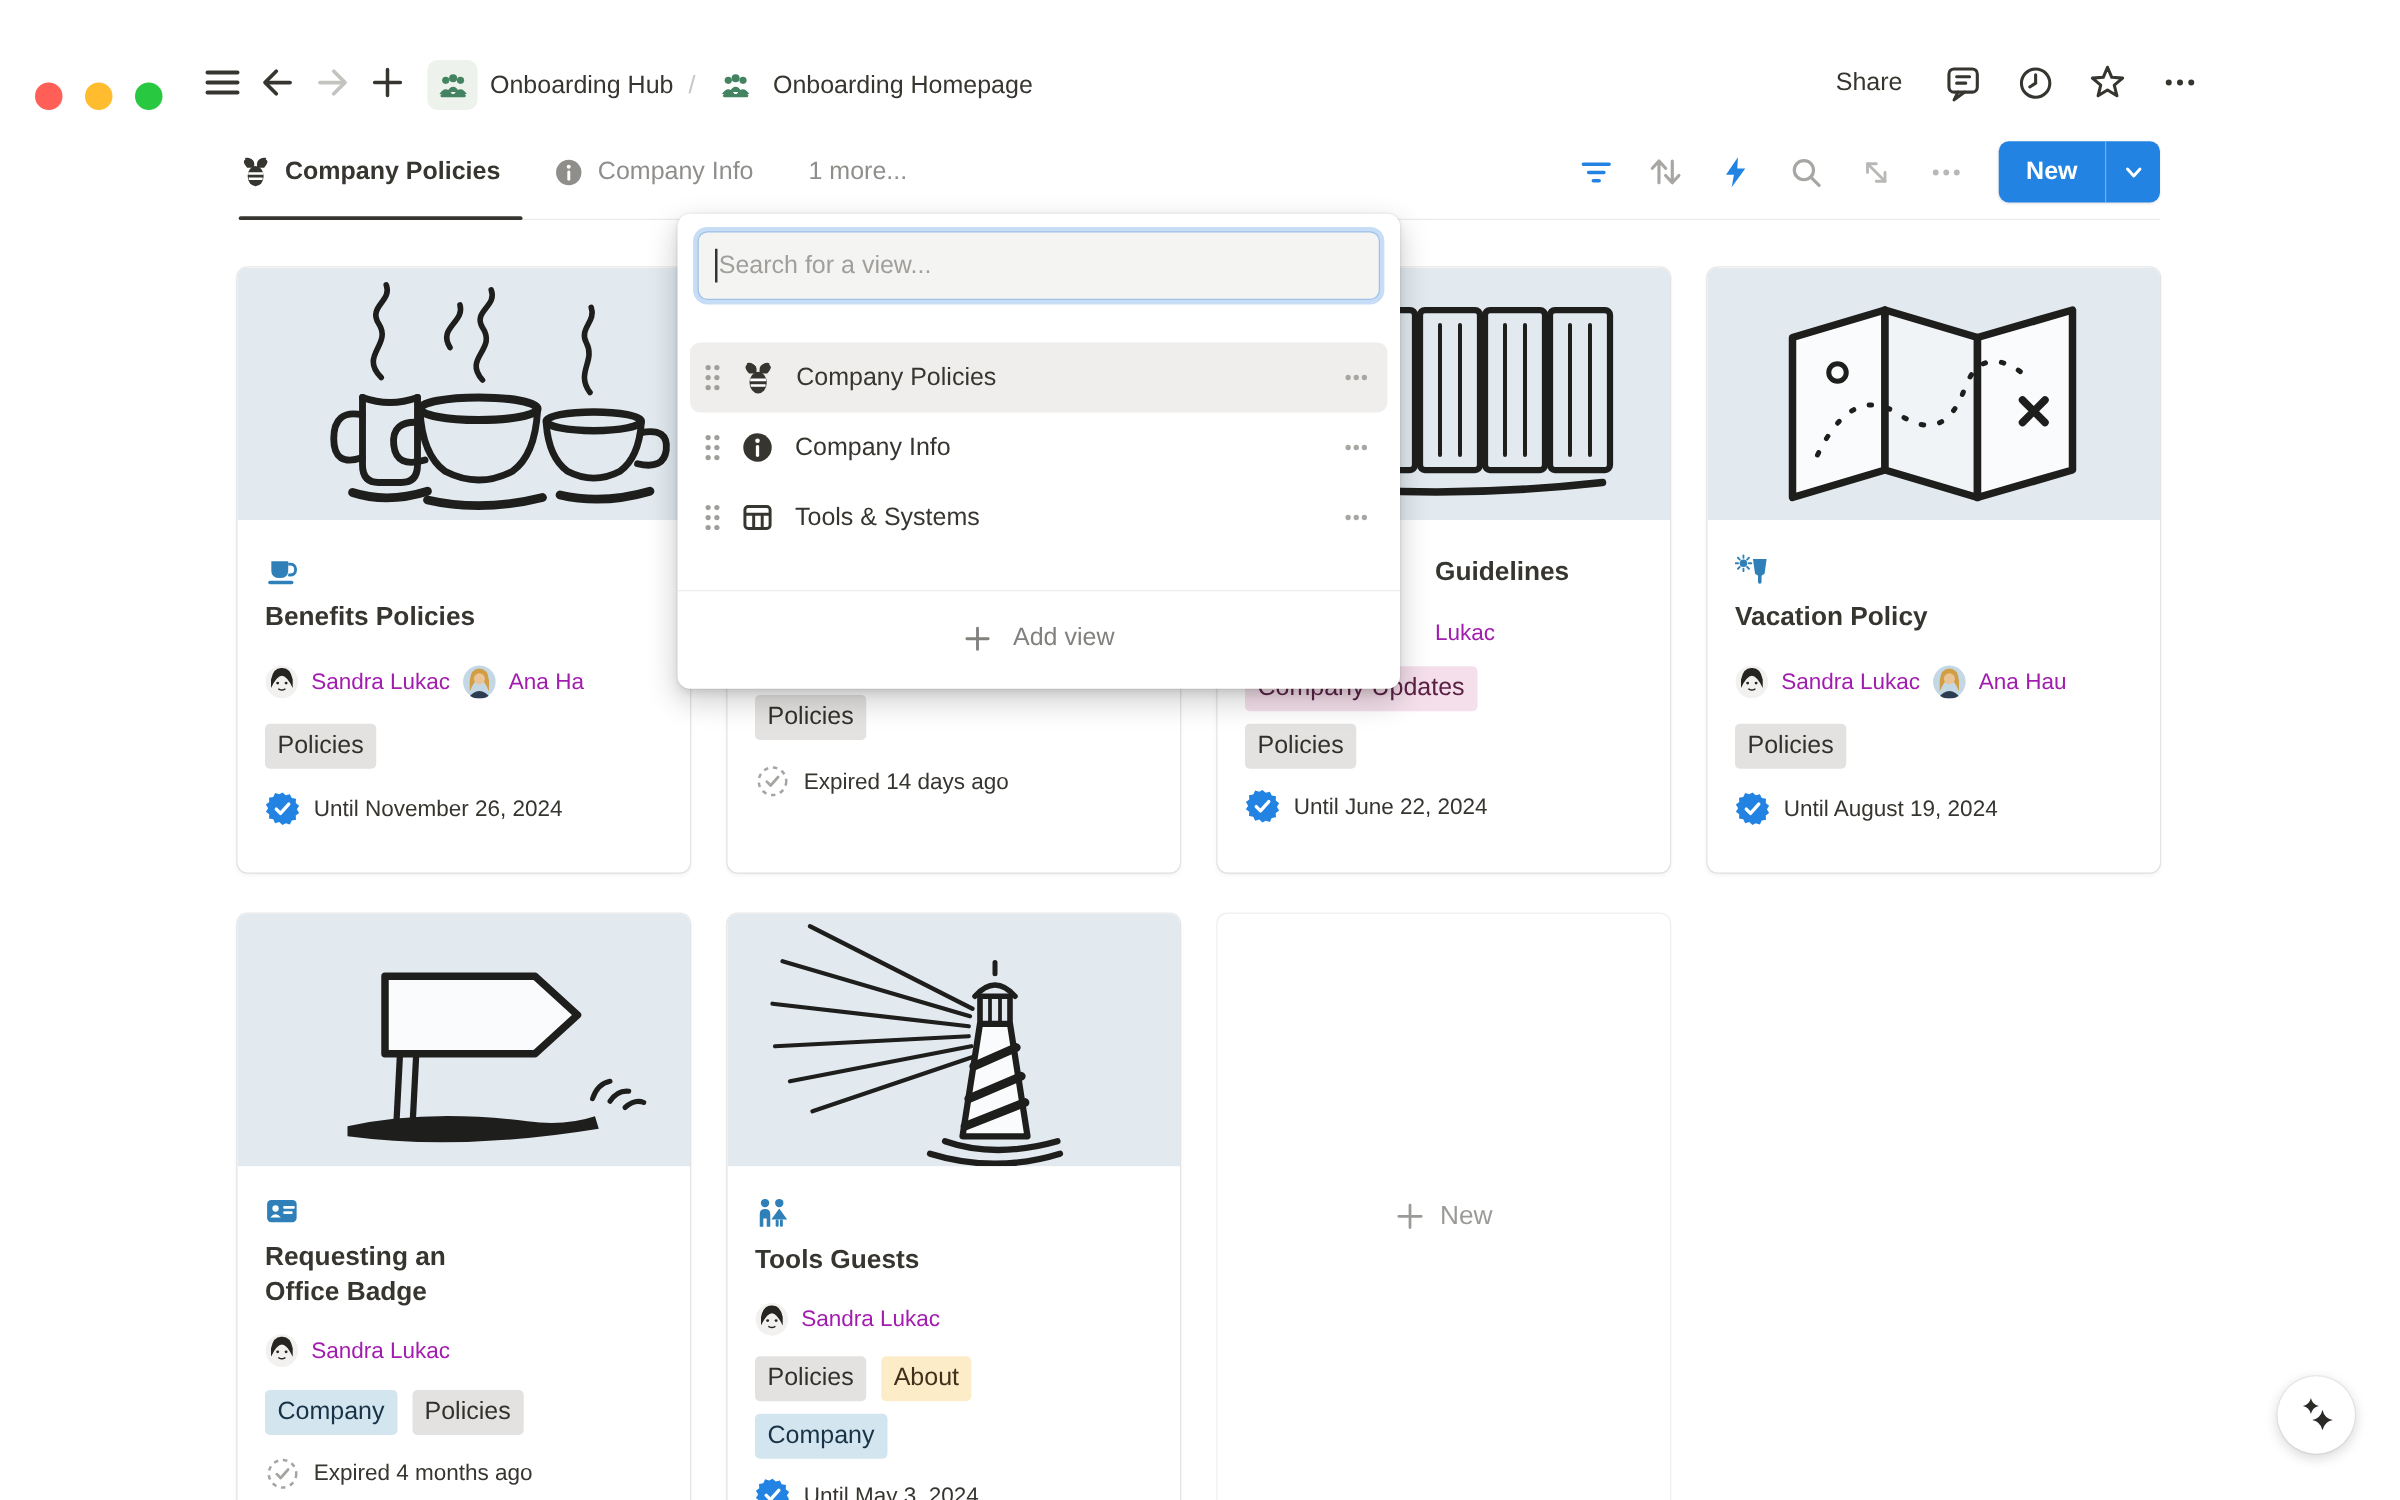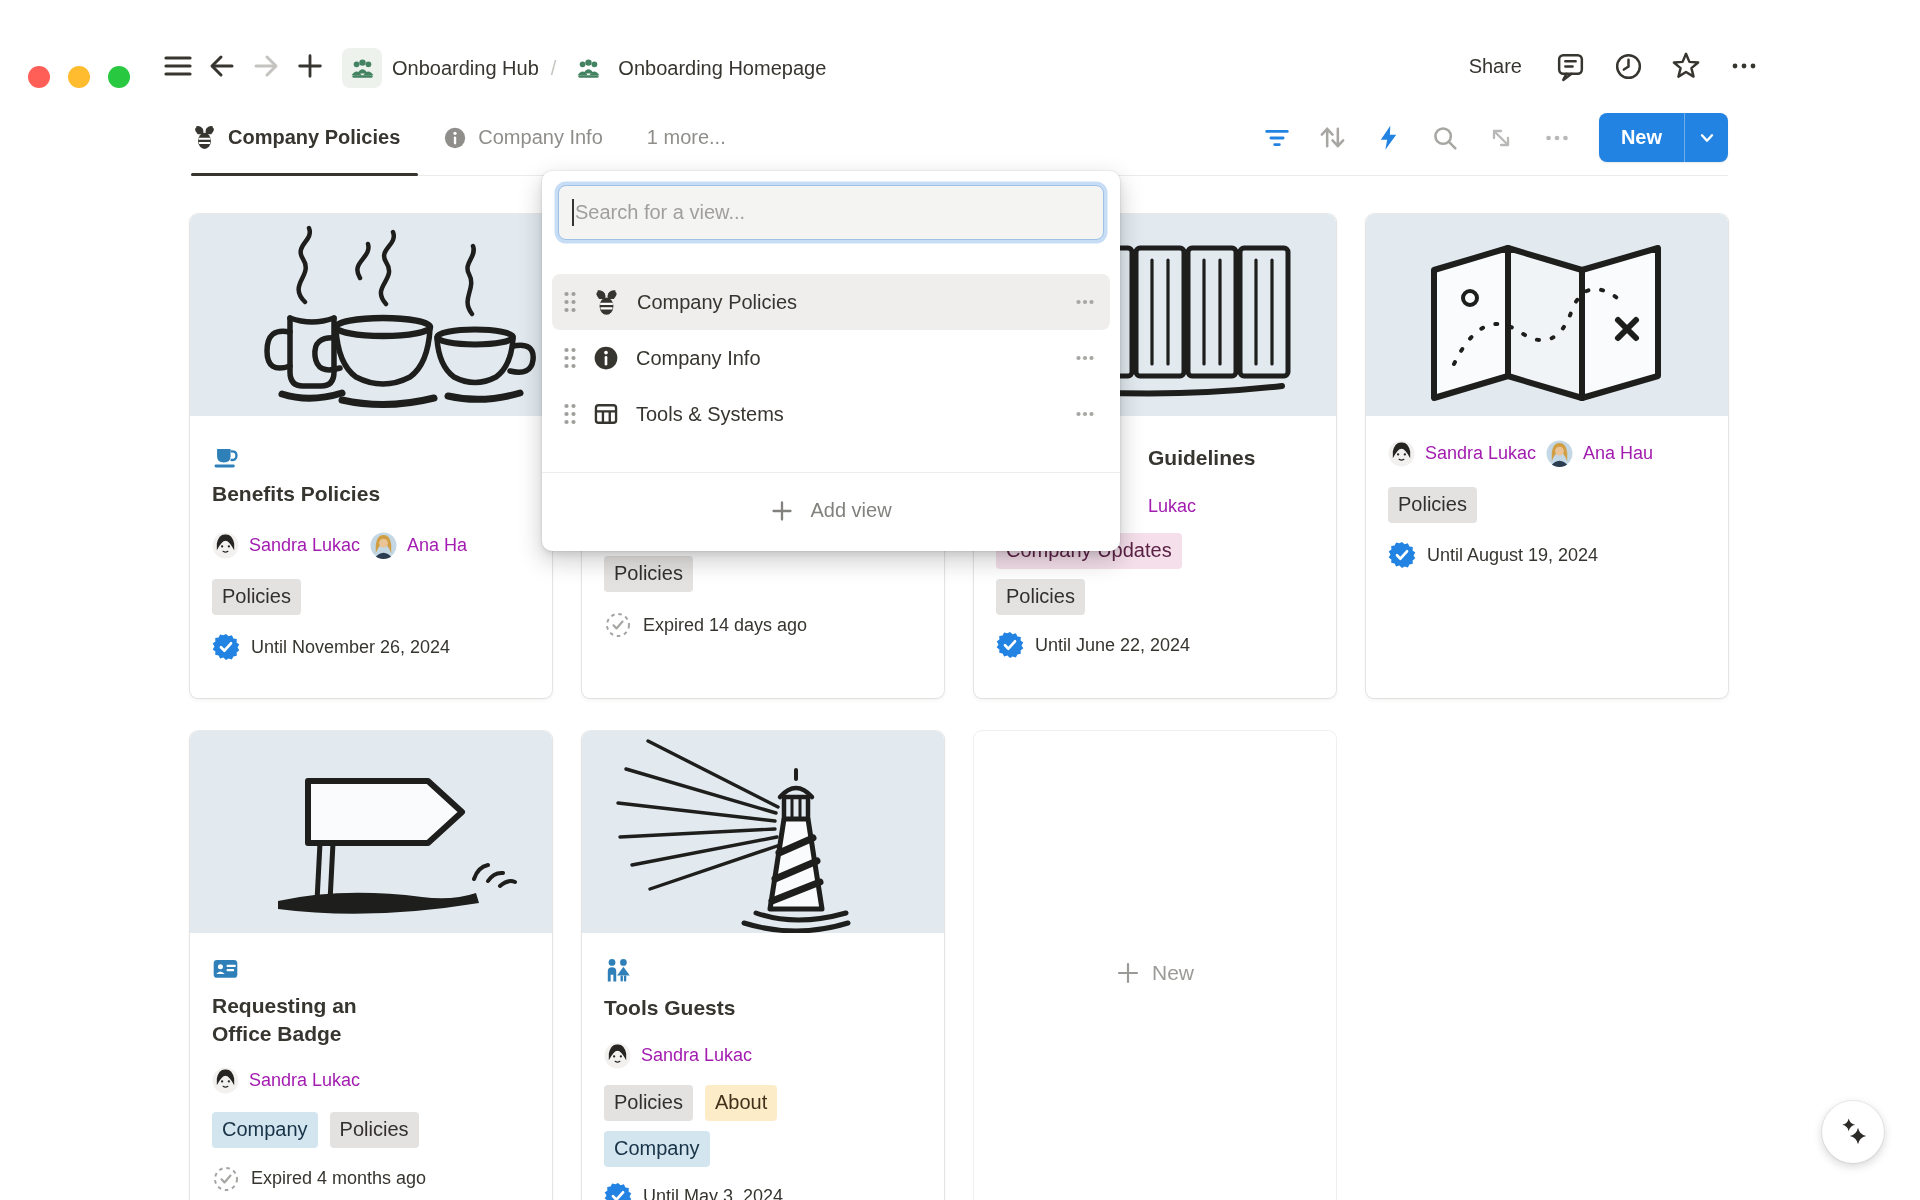--- a/index.html
+++ b/index.html
@@ -412,20 +412,31 @@
         <svg viewBox="0 0 362 202" fill="none" stroke="#1E1E1C" stroke-linecap="round" stroke-linejoin="round">
           <path d="M68 56L142 34L142 162L68 184Z" fill="#FAFBFC" stroke-width="6"></path>
           <path d="M142 34L216 56L216 184L142 162Z" fill="#F1F4F7" stroke-width="6"></path>
           <path d="M216 56L292 34L292 162L216 184Z" fill="#FAFBFC" stroke-width="6"></path>
           <path d="M88 150Q116 92 154 118Q190 142 206 96Q220 60 254 86" stroke-width="4" stroke-dasharray="2 13"></path>
           <path d="M252 106l18 18M270 106l-18 18" stroke-width="6"></path>
           <circle cx="104" cy="84" r="7" stroke-width="4"></circle>
         </svg>
       </div>
       <div class="cbody">
+        <div class="ctitle">
+          <svg class="t-ic" width="27" height="27" viewBox="0 0 32 32">
+              <g fill="#2F80B9">
+                <circle cx="8" cy="9" r="3.6"></circle>
+                <path d="M8 1.5v2.4M8 14.1v2.4M.5 9h2.4M13.1 9h2.4M2.8 3.8l1.7 1.7M11.5 12.5l1.7 1.7M13.2 3.8l-1.7 1.7M4.5 12.5l-1.7 1.7" stroke="#2F80B9" stroke-width="1.8" stroke-linecap="round"></path>
+                <path d="M17 5h13l-2 14q-4.5 4-9 0z"></path>
+                <rect x="21.8" y="19" width="3.4" height="9.5" rx="1.6"></rect>
+              </g>
+            </svg>
+          <span>Vacation Policy</span>
+        </div>
         <div class="people">
           <span class="avatar">
             <svg width="27" height="27" viewBox="0 0 28 28">
                 <circle cx="14" cy="14" r="13.5" fill="#F2F1EF"></circle>
                 <path d="M5 12Q7 2 14 2.5Q21 2 23 12L23 19Q18 9 14 9Q10 9 5 19Z" fill="#262522"></path>
                 <circle cx="10.5" cy="15" r="1.2" fill="#262522"></circle>
                 <circle cx="17.5" cy="15" r="1.2" fill="#262522"></circle>
                 <path d="M11.5 20q2.5 1.6 5 0" stroke="#262522" stroke-width="1.2" fill="none" stroke-linecap="round"></path>
               </svg>
           </span>

